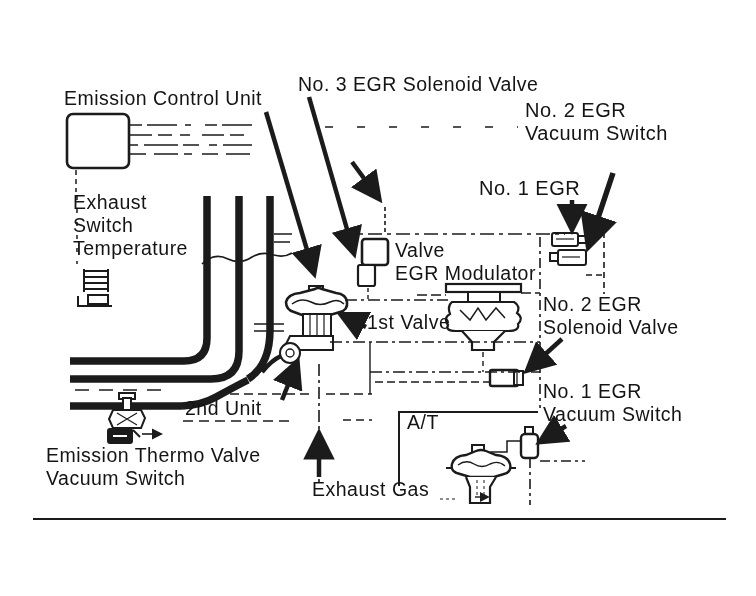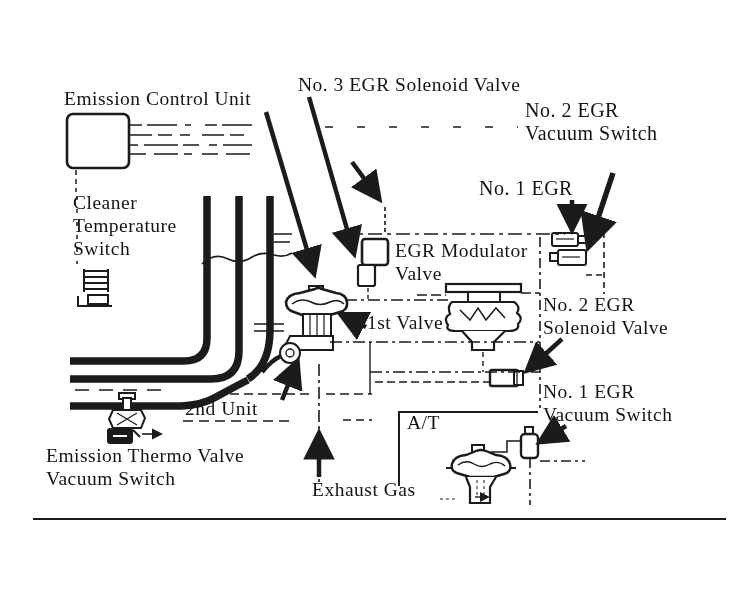--- a/index.html
+++ b/index.html
@@ -1,20 +1,20 @@
 <!DOCTYPE html>
 <html><head>
 <meta charset="utf-8">
 <style>
   html,body{margin:0;padding:0;background:#fff;}
   .diagram{
     position:relative;
     width:756px;height:596px;
     background:#ffffff;
-    font-family:Liberation Serif, serif;
+    font-family:Liberation Sans, sans-serif;
     overflow:hidden;
   }
   .diagram svg{position:absolute;left:0;top:0;}
   .lbl{
     position:absolute;
     color:#141414;
     font-size:19.5px;
     line-height:23px;
     white-space:nowrap;
     letter-spacing:0.5px;
@@ -184,28 +184,28 @@
   <div class="lbl" style="left:298px;top:73px">No. 3 EGR Solenoid Valve</div>
 
   <div class="lbl rt" style="left:525px;top:99px">
     <span class="ln">No. 2 EGR</span>
     <span class="ln">Vacuum Switch</span>
   </div>
 
   <div class="lbl rt" style="left:479px;top:177px">No. 1 EGR</div>
 
   <div class="lbl" style="left:395px;top:239px">
+    <span class="ln">Valve</span>
     <span class="ln">EGR Modulator</span>
-    <span class="ln">Valve</span>
   </div>
 
   <div class="lbl" style="left:73px;top:191px">
-    <span class="ln">Cleaner</span>
+    <span class="ln">Exhaust</span>
+    <span class="ln">Switch</span>
     <span class="ln">Temperature</span>
-    <span class="ln">Switch</span>
   </div>
 
   <div class="lbl" style="left:367px;top:311px">1st Valve</div>
 
   <div class="lbl" style="left:543px;top:293px">
     <span class="ln">No. 2 EGR</span>
     <span class="ln">Solenoid Valve</span>
   </div>
 
   <div class="lbl" style="left:185px;top:397px">2nd Unit</div>

